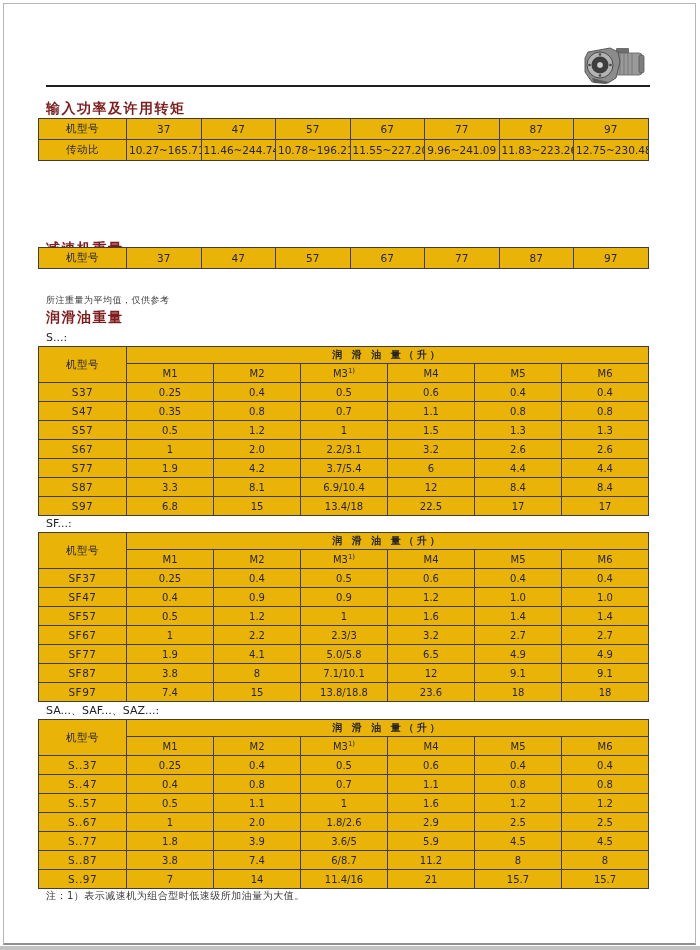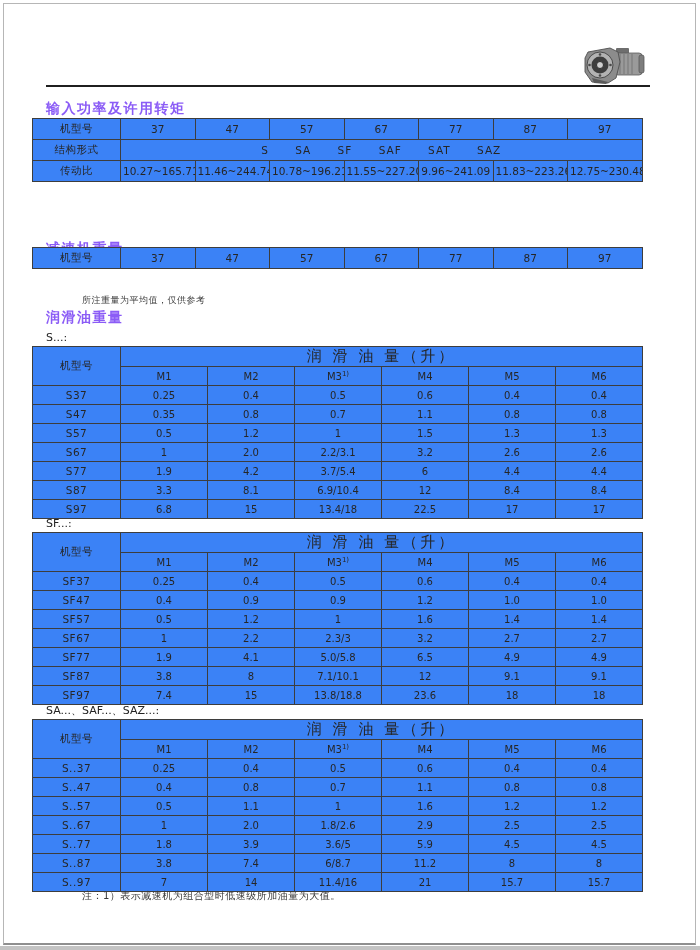--- a/index.html
+++ b/index.html
@@ -13,42 +13,42 @@
     position:absolute;left:3px;top:3px;right:4px;bottom:5px;
     border:1px solid #b6b6b6;border-bottom:2px solid #8f8f8f;
     pointer-events:none;
   }
   .bottom-strip{position:absolute;left:0;right:0;bottom:0;height:4px;background:#c3c3c3;}
   .top-rule{position:absolute;left:46px;top:85px;width:604px;height:2px;background:#1f1f1f;}
   .gearmotor{position:absolute;left:582px;top:42px;width:64px;height:44px;}
 
   .sec-title{
     position:absolute;left:46px;font-size:14px;font-weight:bold;
-    letter-spacing:1.5px;color:#8b5cf6;white-space:nowrap;
+    letter-spacing:1.5px;color:#7f1d1d;white-space:nowrap;
   }
   .side-label{
     position:absolute;left:46px;font-size:11px;color:#222;white-space:nowrap;
   }
   .small-note{
-    position:absolute;left:46px;font-size:9px;color:#3a3a3a;white-space:nowrap;letter-spacing:0.5px;margin-left:36px;
+    position:absolute;left:46px;font-size:9px;color:#3a3a3a;white-space:nowrap;letter-spacing:0.5px;
   }
 
   table{
-    position:absolute;left:32px;width:610px;
+    position:absolute;left:38px;width:610px;
     border-collapse:collapse;table-layout:fixed;
-    background:#3b82f6;
+    background:#eab308;
   }
   td,th{
     border:1px solid #3d3d3d;text-align:center;vertical-align:middle;
     font-weight:normal;color:#262626;padding:0 2px;overflow:hidden;white-space:nowrap;
   }
   .t-main td,.t-main th{height:20px;font-size:10.5px;}
   .t-main .span-cell{word-spacing:22px;letter-spacing:1px;}
   .t-oil td,.t-oil th{height:18px;font-size:10px;}
-  .t-oil .group-head{font-weight:normal;letter-spacing:3px;font-size:15px;height:16px;}
+  .t-oil .group-head{font-weight:bold;letter-spacing:3px;font-size:10px;height:16px;}
   .t-oil .label-cell{font-size:10.5px;}
   .label-cell{font-size:10.5px;letter-spacing:0.5px;}
   sup{font-size:7px;vertical-align:super;letter-spacing:0;}
 </style>
 </head>
 <body>
 
 <div class="page-border"></div>
 <div class="bottom-strip"></div>
 
@@ -84,24 +84,20 @@
         <td class="label-cell">机型号</td>
         <td>37</td>
         <td>47</td>
         <td>57</td>
         <td>67</td>
         <td>77</td>
         <td>87</td>
         <td>97</td>
       </tr>
       <tr>
-        <td class="label-cell">结构形式</td>
-        <td class="span-cell" colspan="7">S SA SF SAF SAT SAZ</td>
-      </tr>
-      <tr>
         <td class="label-cell">传动比</td>
         <td>10.27~165.71</td>
         <td>11.46~244.74</td>
         <td>10.78~196.21</td>
         <td>11.55~227.20</td>
         <td>9.96~241.09</td>
         <td>11.83~223.26</td>
         <td>12.75~230.48</td>
       </tr>
     </tbody>

